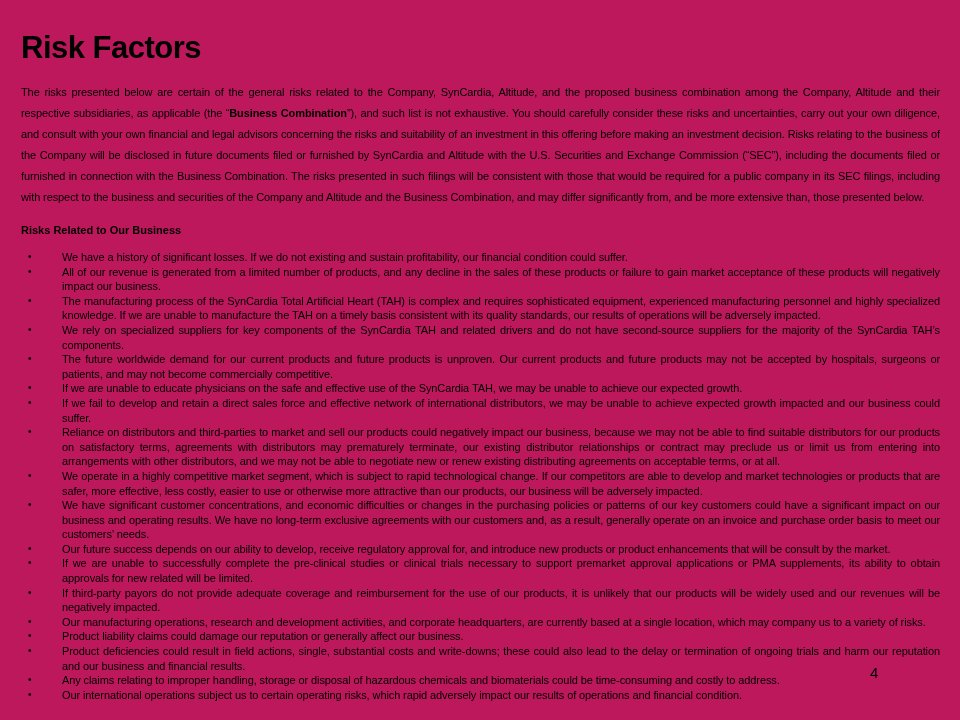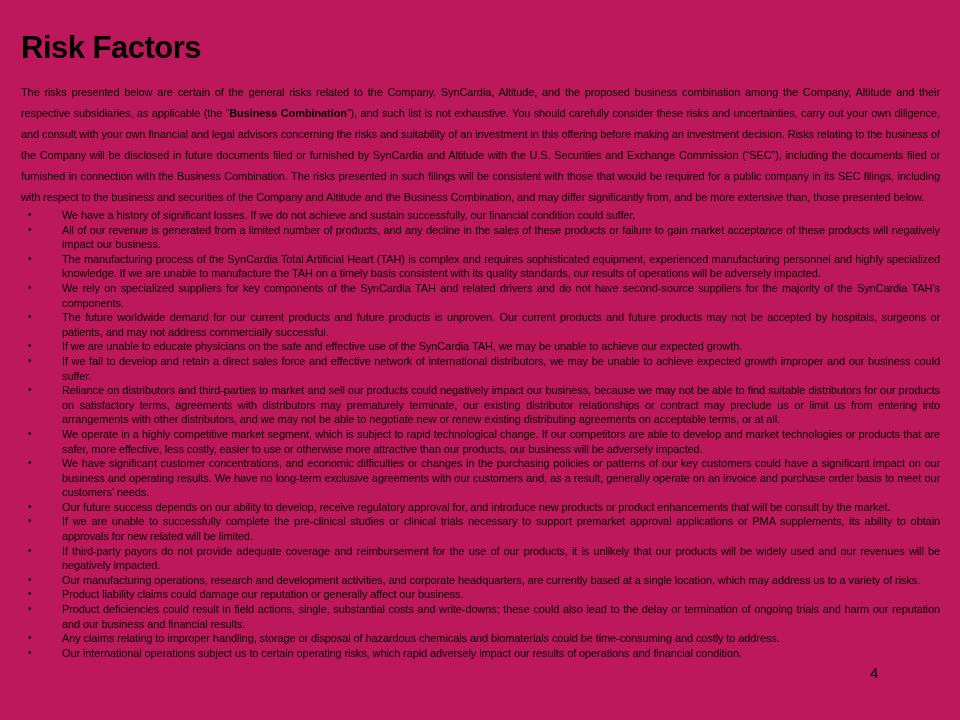--- a/index.html
+++ b/index.html
@@ -67,55 +67,56 @@
   }
 </style>
 </head>
 <body>
 
 <div class="slide">
   <h1 class="page-title">Risk Factors</h1>
 
   <p class="intro"><span>The risks presented below are certain of the general risks related to the Company, SynCardia, Altitude, and the proposed business combination among the Company, Altitude and their respective subsidiaries, as applicable (the “</span><b>Business Combination</b><span>”), and such list is not exhaustive. You should carefully consider these risks and uncertainties, carry out your own diligence, and consult with your own financial and legal advisors concerning the risks and suitability of an investment in this offering before making an investment decision. Risks relating to the business of the Company will be disclosed in future documents filed or furnished by SynCardia and Altitude with the U.S. Securities and Exchange Commission (“SEC”), including the documents filed or furnished in connection with the Business Combination. The risks presented in such filings will be consistent with those that would be required for a public company in its SEC filings, including with respect to the business and securities of the Company and Altitude and the Business Combination, and may differ significantly from, and be more extensive than, those presented below.</span></p>
 
+  <h2 class="section-heading">Risks Related to Our Business</h2>
 
   <ul class="bullet-list" id="bullet-list">
   <li class="bullet-item">
     <span class="bullet-marker">•</span>
-    <span class="bullet-text">We have a history of significant losses. If we do not achieve and sustain successfully, our financial condition could suffer.</span>
+    <span class="bullet-text">We have a history of significant losses. If we do not existing and sustain profitability, our financial condition could suffer.</span>
   </li>
 
   <li class="bullet-item">
     <span class="bullet-marker">•</span>
     <span class="bullet-text">All of our revenue is generated from a limited number of products, and any decline in the sales of these products or failure to gain market acceptance of these products will negatively impact our business.</span>
   </li>
 
   <li class="bullet-item">
     <span class="bullet-marker">•</span>
     <span class="bullet-text">The manufacturing process of the SynCardia Total Artificial Heart (TAH) is complex and requires sophisticated equipment, experienced manufacturing personnel and highly specialized knowledge. If we are unable to manufacture the TAH on a timely basis consistent with its quality standards, our results of operations will be adversely impacted.</span>
   </li>
 
   <li class="bullet-item">
     <span class="bullet-marker">•</span>
     <span class="bullet-text">We rely on specialized suppliers for key components of the SynCardia TAH and related drivers and do not have second-source suppliers for the majority of the SynCardia TAH’s components.</span>
   </li>
 
   <li class="bullet-item">
     <span class="bullet-marker">•</span>
-    <span class="bullet-text">The future worldwide demand for our current products and future products is unproven. Our current products and future products may not be accepted by hospitals, surgeons or patients, and may not address commercially successful.</span>
+    <span class="bullet-text">The future worldwide demand for our current products and future products is unproven. Our current products and future products may not be accepted by hospitals, surgeons or patients, and may not become commercially competitive.</span>
   </li>
 
   <li class="bullet-item">
     <span class="bullet-marker">•</span>
     <span class="bullet-text">If we are unable to educate physicians on the safe and effective use of the SynCardia TAH, we may be unable to achieve our expected growth.</span>
   </li>
 
   <li class="bullet-item">
     <span class="bullet-marker">•</span>
-    <span class="bullet-text">If we fail to develop and retain a direct sales force and effective network of international distributors, we may be unable to achieve expected growth improper and our business could suffer.</span>
+    <span class="bullet-text">If we fail to develop and retain a direct sales force and effective network of international distributors, we may be unable to achieve expected growth impacted and our business could suffer.</span>
   </li>
 
   <li class="bullet-item">
     <span class="bullet-marker">•</span>
     <span class="bullet-text">Reliance on distributors and third-parties to market and sell our products could negatively impact our business, because we may not be able to find suitable distributors for our products on satisfactory terms, agreements with distributors may prematurely terminate, our existing distributor relationships or contract may preclude us or limit us from entering into arrangements with other distributors, and we may not be able to negotiate new or renew existing distributing agreements on acceptable terms, or at all.</span>
   </li>
 
   <li class="bullet-item">
     <span class="bullet-marker">•</span>
     <span class="bullet-text">We operate in a highly competitive market segment, which is subject to rapid technological change. If our competitors are able to develop and market technologies or products that are safer, more effective, less costly, easier to use or otherwise more attractive than our products, our business will be adversely impacted.</span>
@@ -136,21 +137,21 @@
     <span class="bullet-text">If we are unable to successfully complete the pre-clinical studies or clinical trials necessary to support premarket approval applications or PMA supplements, its ability to obtain approvals for new related will be limited.</span>
   </li>
 
   <li class="bullet-item">
     <span class="bullet-marker">•</span>
     <span class="bullet-text">If third-party payors do not provide adequate coverage and reimbursement for the use of our products, it is unlikely that our products will be widely used and our revenues will be negatively impacted.</span>
   </li>
 
   <li class="bullet-item">
     <span class="bullet-marker">•</span>
-    <span class="bullet-text">Our manufacturing operations, research and development activities, and corporate headquarters, are currently based at a single location, which may address us to a variety of risks.</span>
+    <span class="bullet-text">Our manufacturing operations, research and development activities, and corporate headquarters, are currently based at a single location, which may company us to a variety of risks.</span>
   </li>
 
   <li class="bullet-item">
     <span class="bullet-marker">•</span>
     <span class="bullet-text">Product liability claims could damage our reputation or generally affect our business.</span>
   </li>
 
   <li class="bullet-item">
     <span class="bullet-marker">•</span>
     <span class="bullet-text">Product deficiencies could result in field actions, single, substantial costs and write-downs; these could also lead to the delay or termination of ongoing trials and harm our reputation and our business and financial results.</span>

